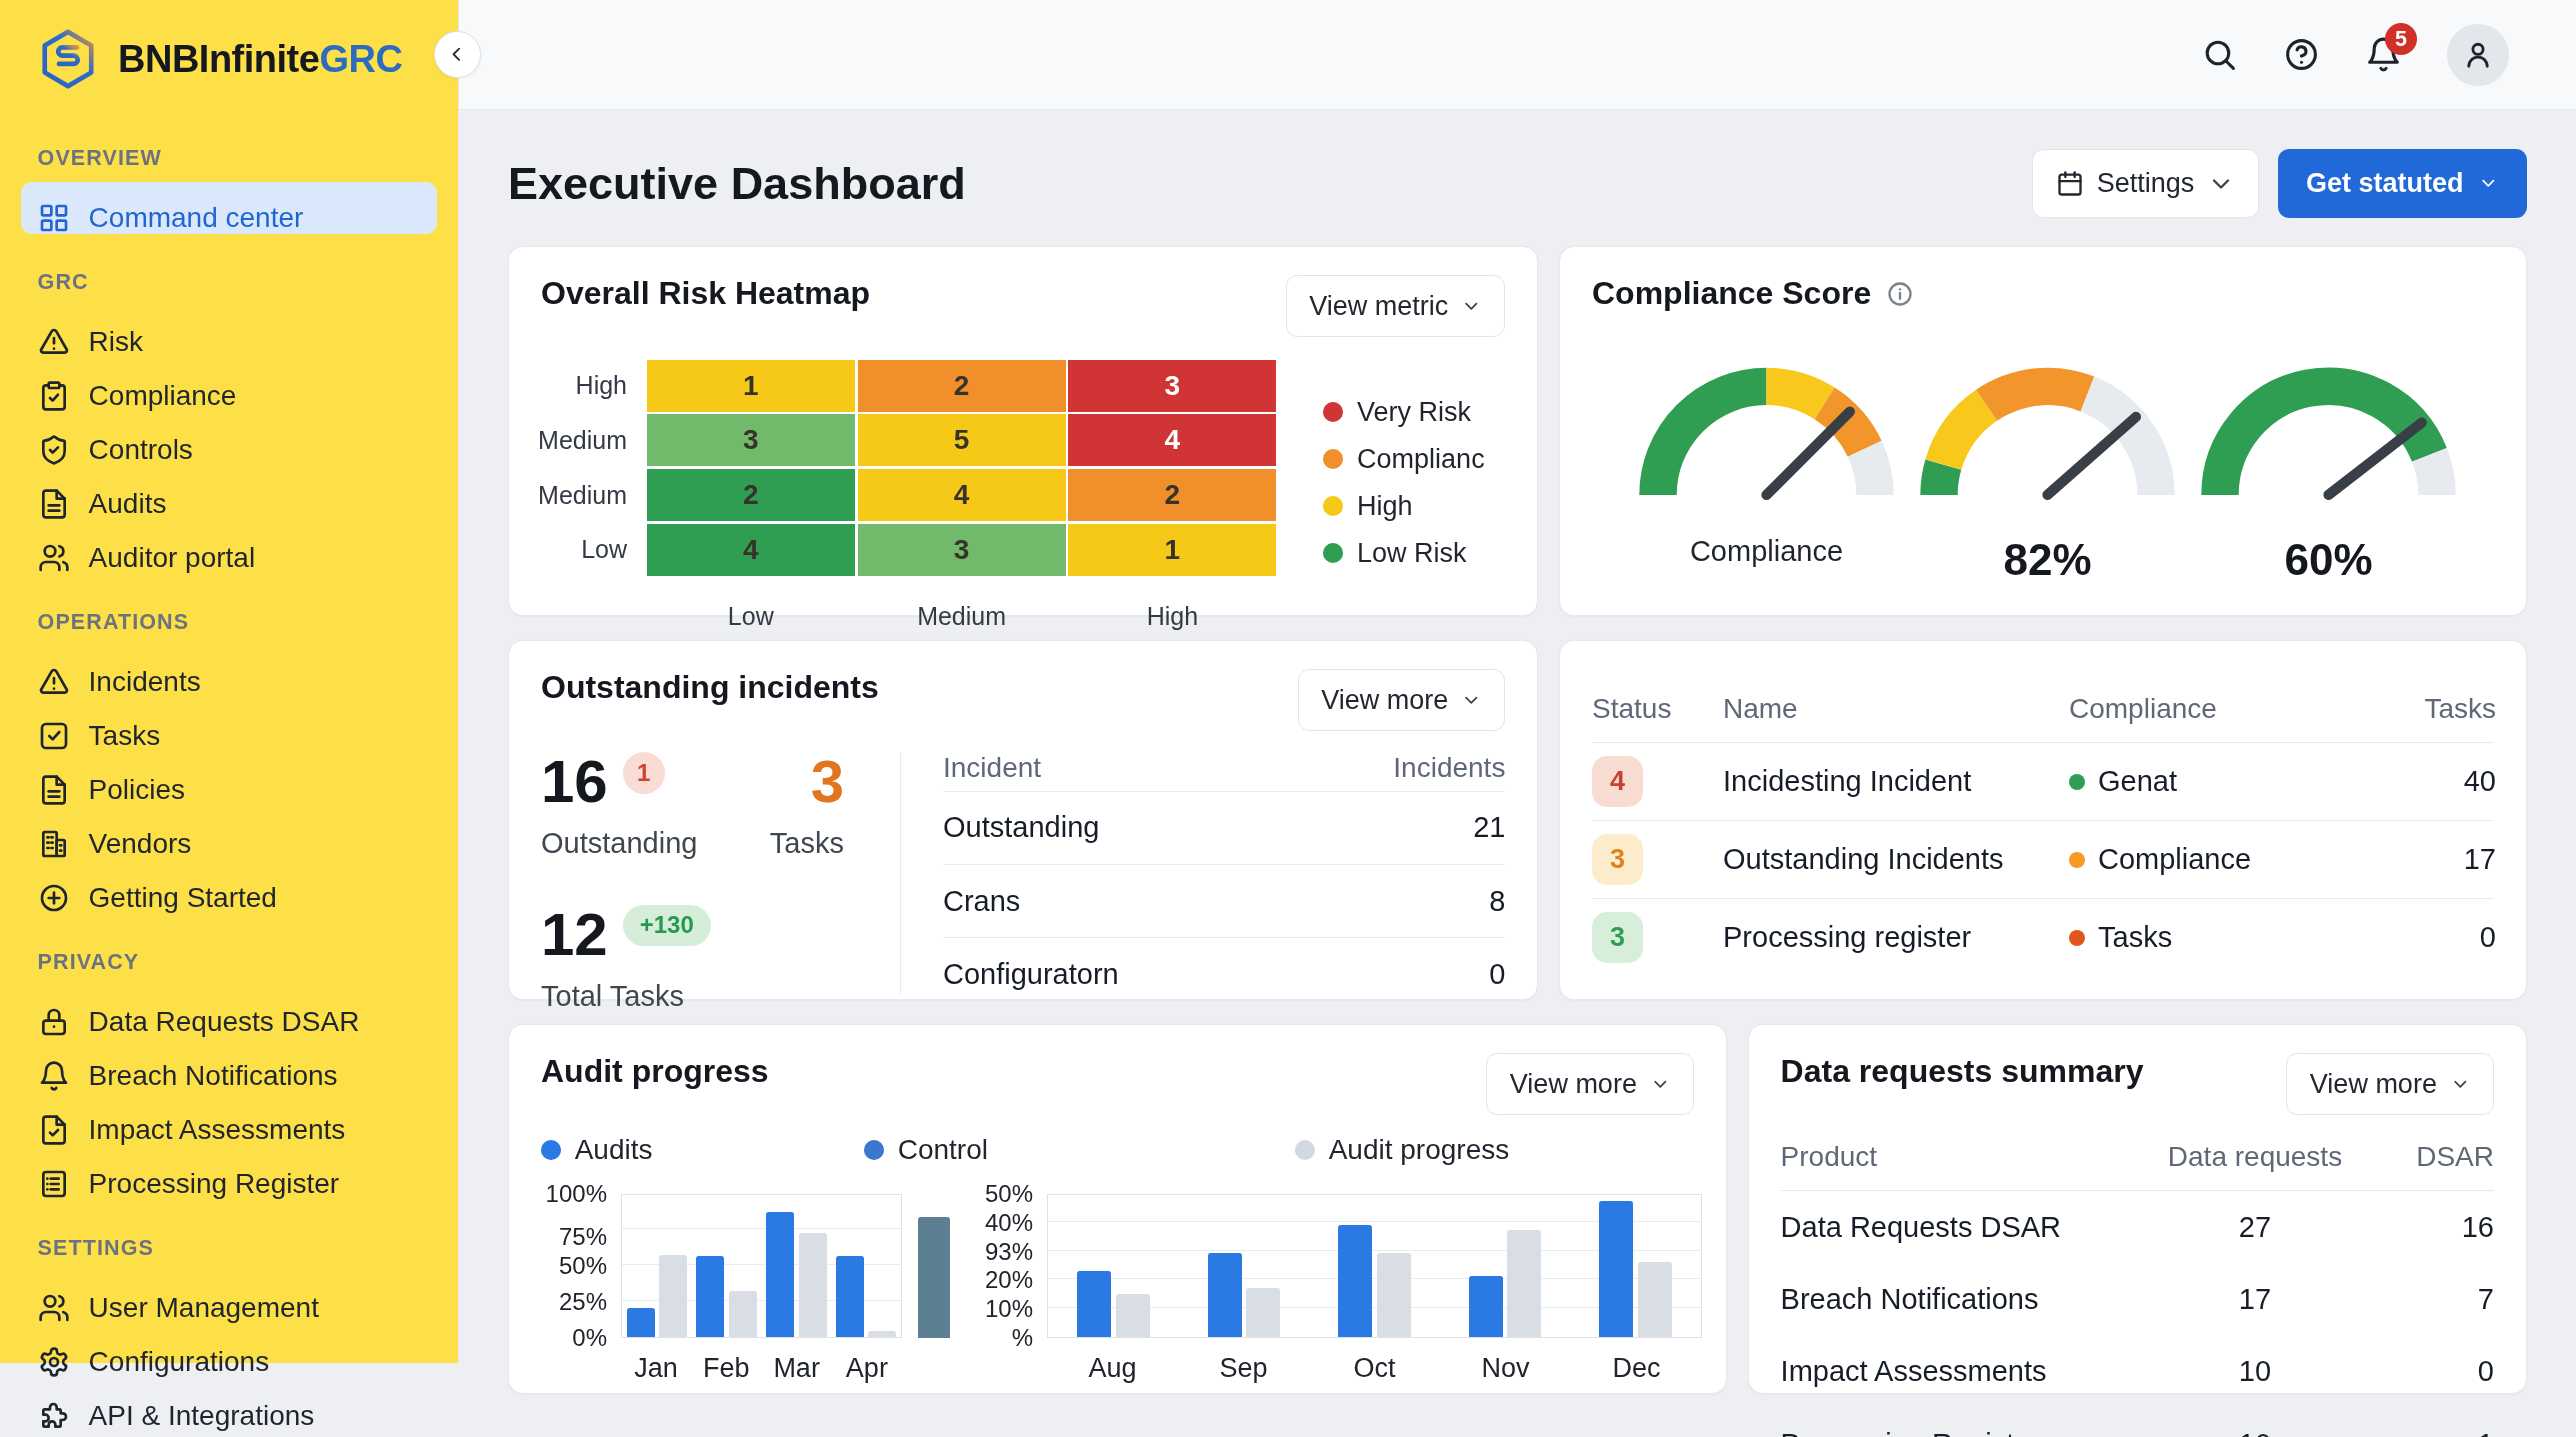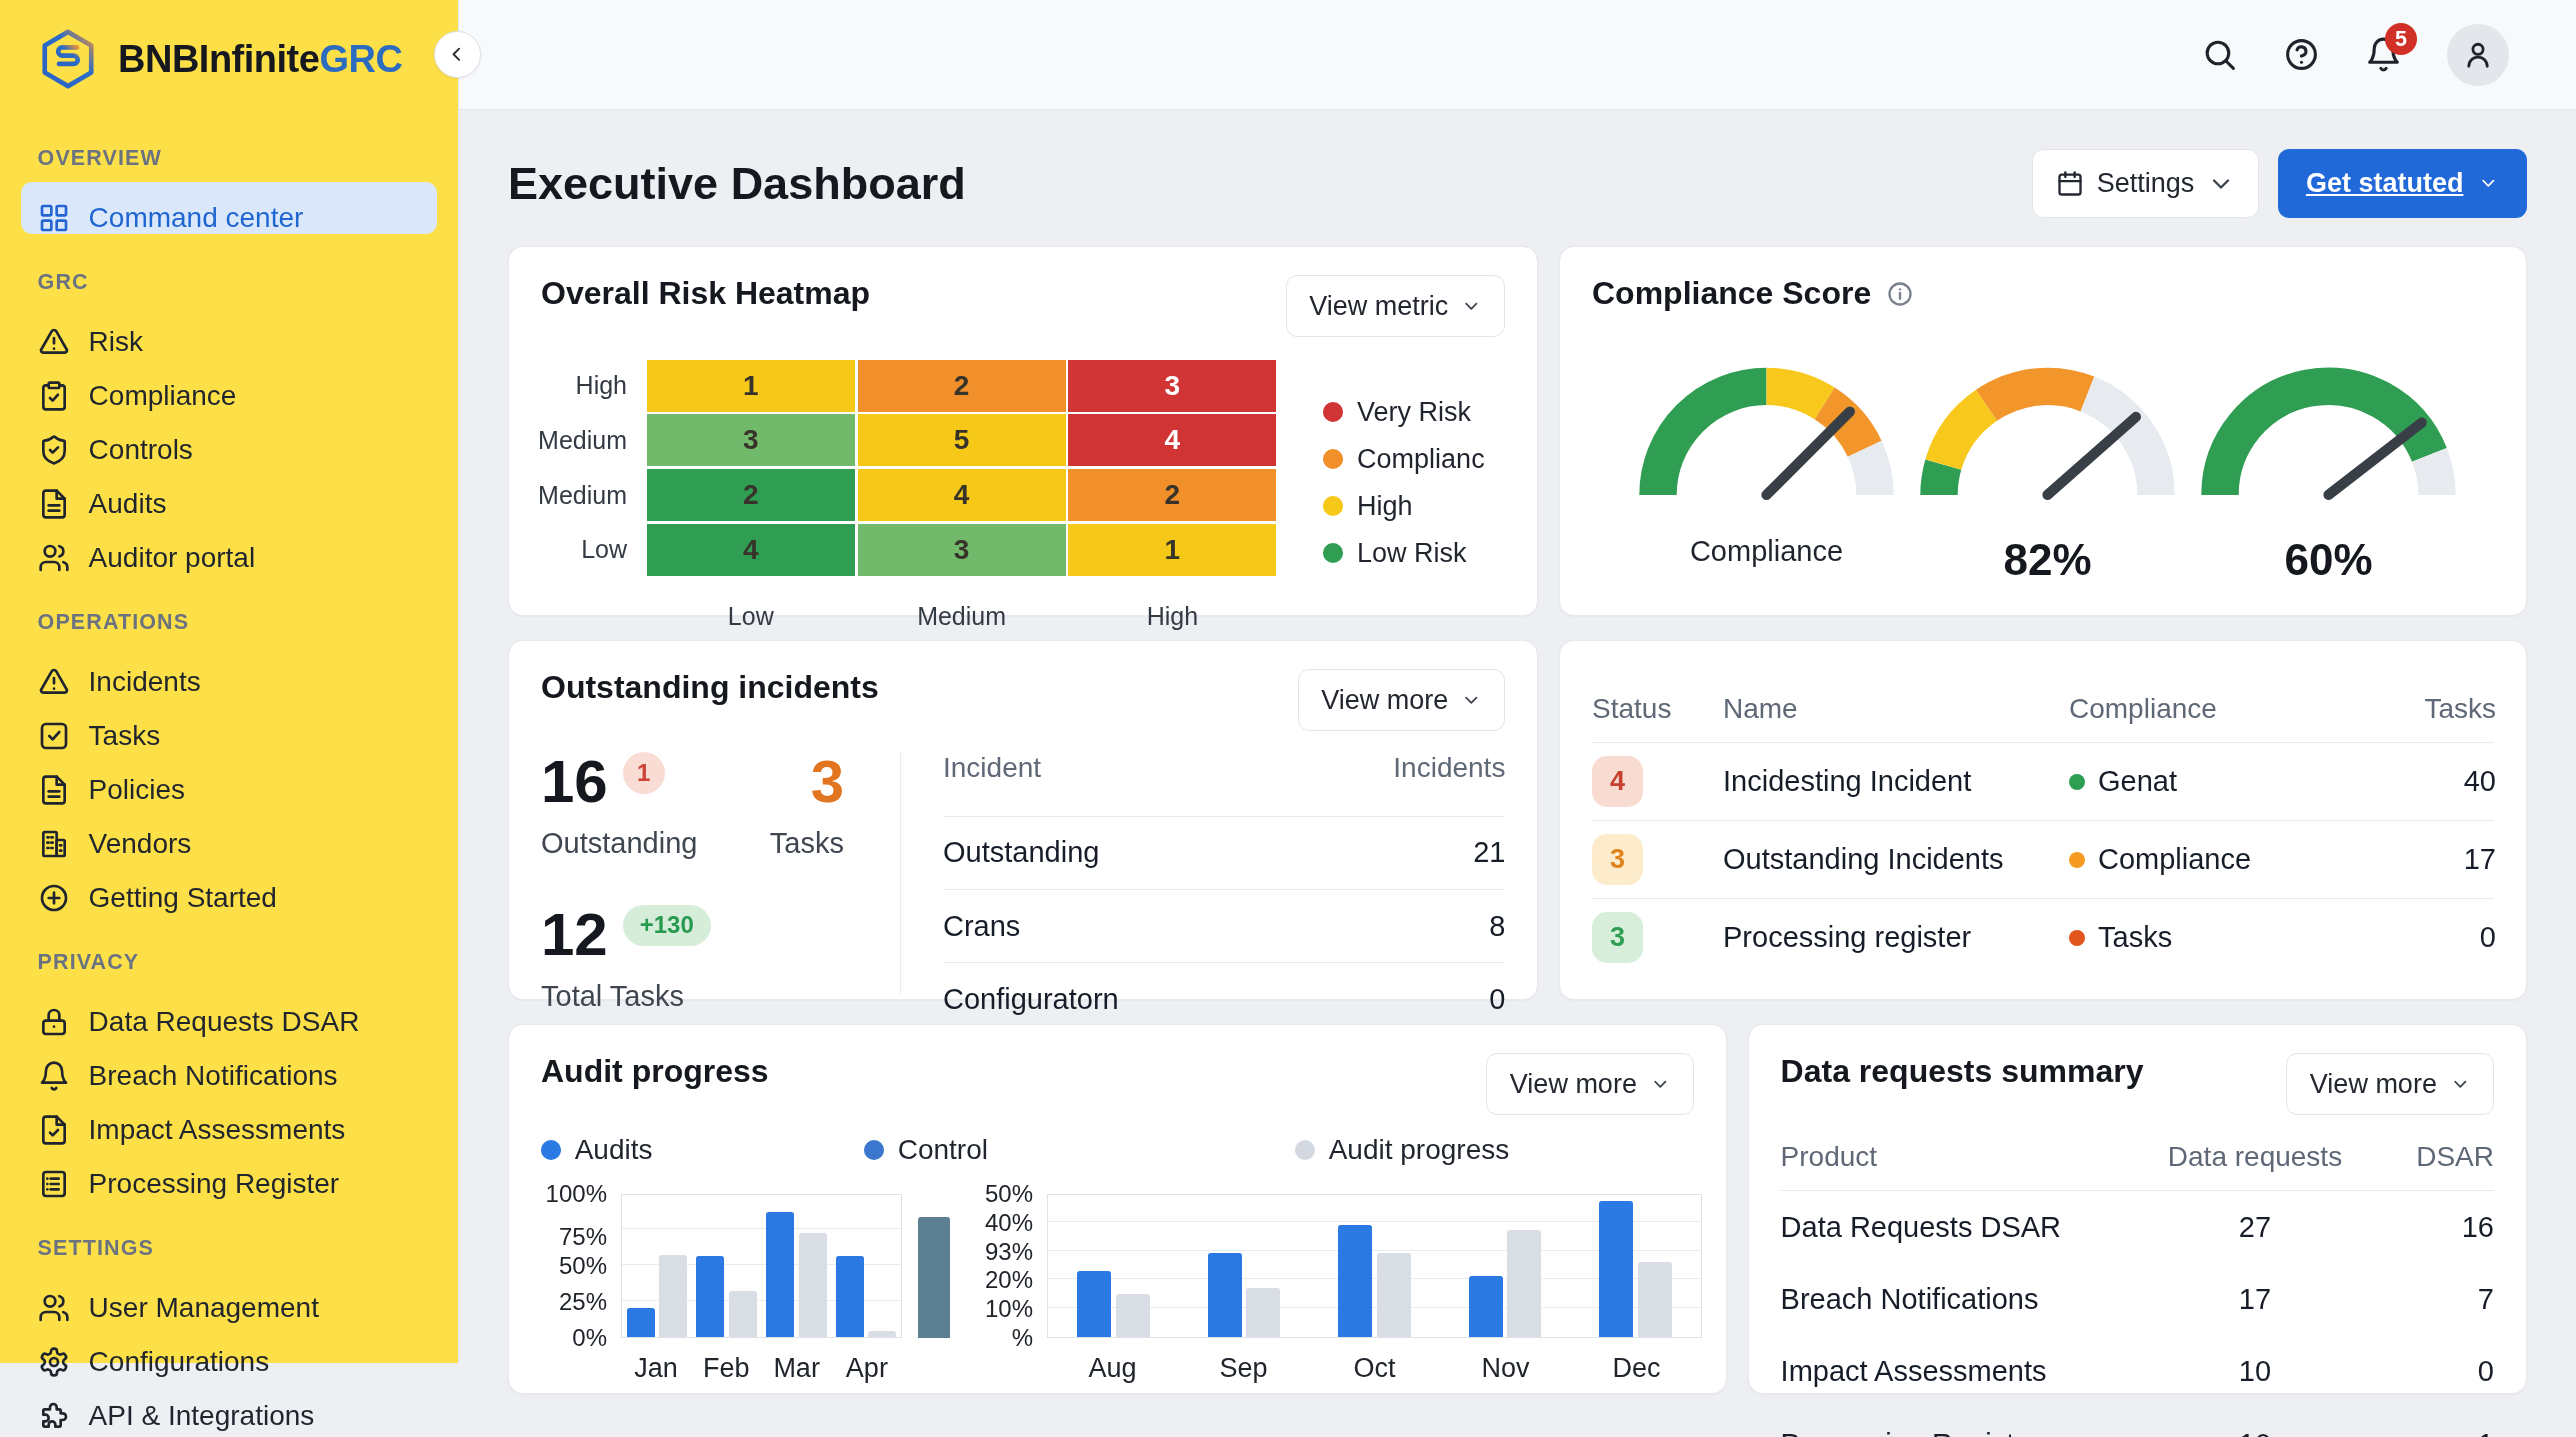--- a/index.html
+++ b/index.html
@@ -65,21 +65,21 @@
   .title-actions { display:flex; gap:19px; }
   .btn-light, .card-action {
     display:flex; align-items:center; gap:13px; background:#fff; border:0.9px solid #e1e4ea;
     border-radius:11.2px; padding:0 22.5px; height:69px; font-size:27px; color:#22262e; cursor:pointer;
     font-family:inherit;
   }
   .btn-light .icon { width:28px; height:28px; }
   .chev { width:20.6px; height:20.6px; color:#3c424c; }
   .btn-primary {
     display:flex; align-items:center; gap:15px; background:#2169d8; border:none; border-radius:11.2px;
-    padding:0 28px; height:69px; font-size:27px; font-weight:600; color:#fff; cursor:pointer; font-family:inherit;text-decoration:underline;
+    padding:0 28px; height:69px; font-size:27px; font-weight:600; color:#fff; cursor:pointer; font-family:inherit;
   }
   .btn-primary .chev { color:#fff; }
 
   .row { display:flex; gap:20.6px; margin-bottom:24px; }
   .card {
     background:#fff; border:0.9px solid #e7e9ee; border-radius:15px; padding:28px 32px;
     box-shadow:0 0.9px 1.9px rgba(16,24,40,.04); position:relative;
   }
   .card-head { display:flex; align-items:flex-start; justify-content:space-between; }
   .card-title { font-size:32px; font-weight:700; color:#15181e; display:flex; align-items:center; gap:15px; }
@@ -118,21 +118,21 @@
   .stat-num { font-size:60px; font-weight:700; color:#15181e; line-height:1; }
   .stat-num.orange { color:#e2751f; }
   .pill-round {
     min-width:42px; height:42px; border-radius:21.5px; background:#f9dcd4; color:#cd4435;
     font-size:24px; font-weight:700; display:flex; align-items:center; justify-content:center; padding:0 9.4px;
   }
   .pill-green { background:#d6edda; color:#279a4f; border-radius:20.6px; height:41px; min-width:0; padding:0 17px; }
   .stat-label { margin-top:15px; font-size:29px; color:#3f4650; }
   .stat-block2 { margin-top:45px; }
   .inc-table { flex:1; padding-left:42px; }
-  .mini-header { display:flex; justify-content:space-between; font-size:28px; color:#5f6876; padding-bottom:32px; border-bottom:0.9px solid #e8eaee; }
+  .mini-header { display:flex; justify-content:space-between; font-size:28px; color:#5f6876; padding-bottom:7px; border-bottom:0.9px solid #e8eaee; }
   .mini-row { display:flex; justify-content:space-between; font-size:29px; color:#171d28; padding:19.7px 0; border-bottom:0.9px solid #e8eaee; }
   .mini-row:last-child { border-bottom:none; }
 
   
   .tasks-table { margin-top:24px; }
   .tt-header { display:grid; grid-template-columns:131px 346px 309px 118px; font-size:28px; color:#5f6876; padding-bottom:17px; border-bottom:0.9px solid #e8eaee; }
   .tt-row { display:grid; grid-template-columns:131px 346px 309px 118px; align-items:center; padding:13px 0; border-bottom:0.9px solid #e8eaee; font-size:29px; color:#171d28; }
   .tt-row:last-child { border-bottom:none; }
   .tt-right, .tt-header .tt-right { text-align:right; }
   .status-pill { width:51px; height:51px; border-radius:15px; font-size:27px; font-weight:700; display:flex; align-items:center; justify-content:center; }

